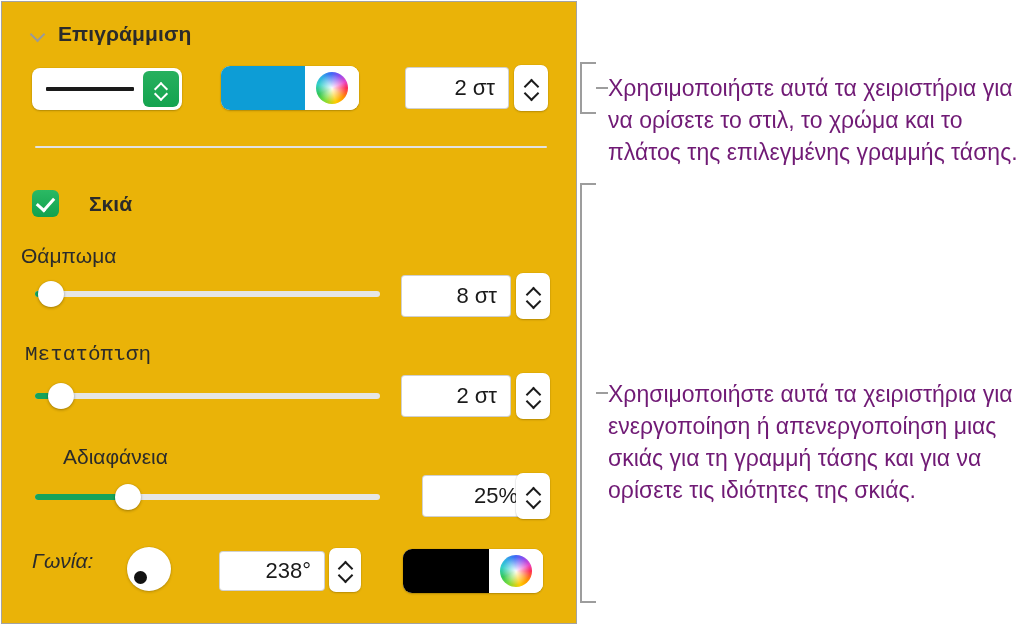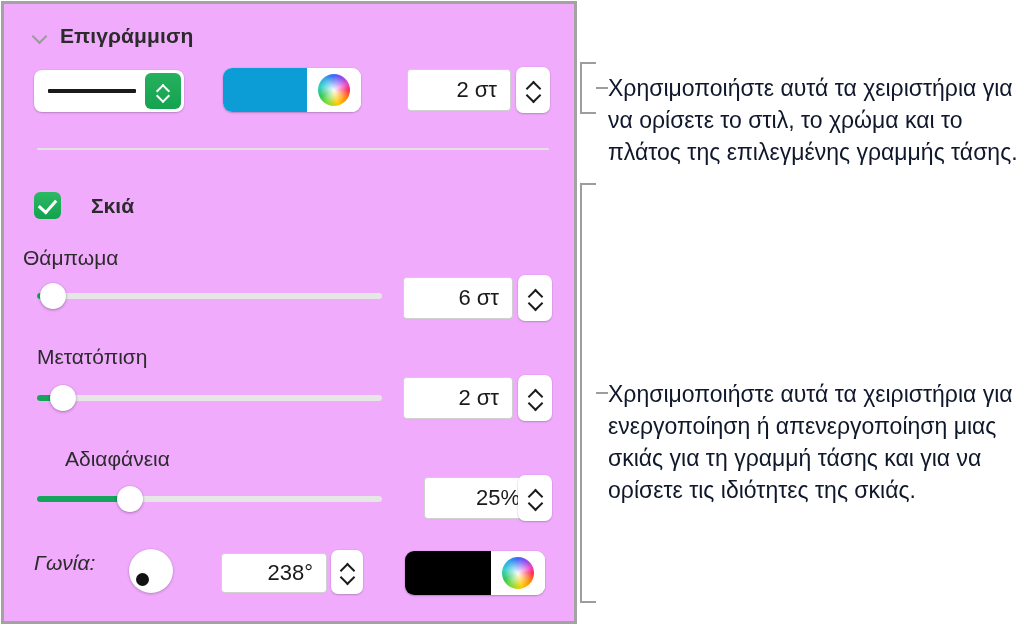--- a/index.html
+++ b/index.html
@@ -15,22 +15,22 @@
     overflow: hidden;
   }
 
   
   #panel {
     position: absolute;
     left: 1px;
     top: 1px;
     width: 576px;
     height: 623px;
-    background: #f0abfc;
-    border: 3px solid #a3a3a3;
+    background: #eab308;
+    border: 1px solid #a3a3a3;
     box-sizing: border-box;
   }
 
   
   .section-header {
     position: absolute;
     left: 28px;
     top: 20px;
     display: flex;
     align-items: center;
@@ -286,21 +286,21 @@
     width: 26px;
     height: 26px;
     border-radius: 50%;
     background: #ffffff;
     box-shadow: 0 1px 3px rgba(0,0,0,0.30), 0 0 0 0.5px rgba(0,0,0,0.05);
     transform: translateX(-50%);
   }
 
   #blur-label    { left: 19px; top: 242px; }
   #blur-slider   { top: 279px; }
-  #offset-label  { left: 33px; top: 341px; }
+  #offset-label  { left: 23px; top: 341px; font-family: Liberation Mono, monospace; }
   #offset-slider { top: 381px; }
   #opacity-label { left: 33px; top: 443px; margin-left: 28px; }
   #opacity-slider{ top: 482px; }
 
   
   #angle-label {
     position: absolute;
     left: 30px;
     top: 547px;
     font-size: 21px;
@@ -347,21 +347,21 @@
   #bracket-2 { left: 580px; top: 183px; width: 16px; height: 420px; }
   #bracket-2 .stem { top: 207px; }
 
   
   .callout {
     position: absolute;
     left: 608px;
     width: 420px;
     font-size: 23px;
     line-height: 32px;
-    color: #0f172a;
+    color: #701a75;
   }
   #callout-1 { top: 72px; }
   #callout-2 { top: 378px; }
 </style>
 </head>
 <body>
 
 <div id="panel">
 
   <div class="section-header">
@@ -396,21 +396,21 @@
     <span class="checkbox"></span>
     <span class="checkbox-label">Σκιά</span>
   </div>
 
   <div class="slider-label" id="blur-label">Θάμπωμα</div>
   <div class="slider" id="blur-slider">
     <div class="track"></div>
     <div class="fill" style="width: 16.19px; background: rgb(22, 163, 90);"></div>
     <div class="knob" style="left: 16.19px;"></div>
   </div>
-  <div class="num-field" id="blur-field">6 στ</div>
+  <div class="num-field" id="blur-field">8 στ</div>
   <div class="stepper-gray" id="blur-stepper">
     <span class="chev-k-up"></span>
     <span class="chev-k-dn"></span>
   </div>
 
   <div class="slider-label" id="offset-label">Μετατόπιση</div>
   <div class="slider" id="offset-slider">
     <div class="track"></div>
     <div class="fill" style="width: 25.76px; background: rgb(22, 163, 90);"></div>
     <div class="knob" style="left: 25.76px;"></div>

